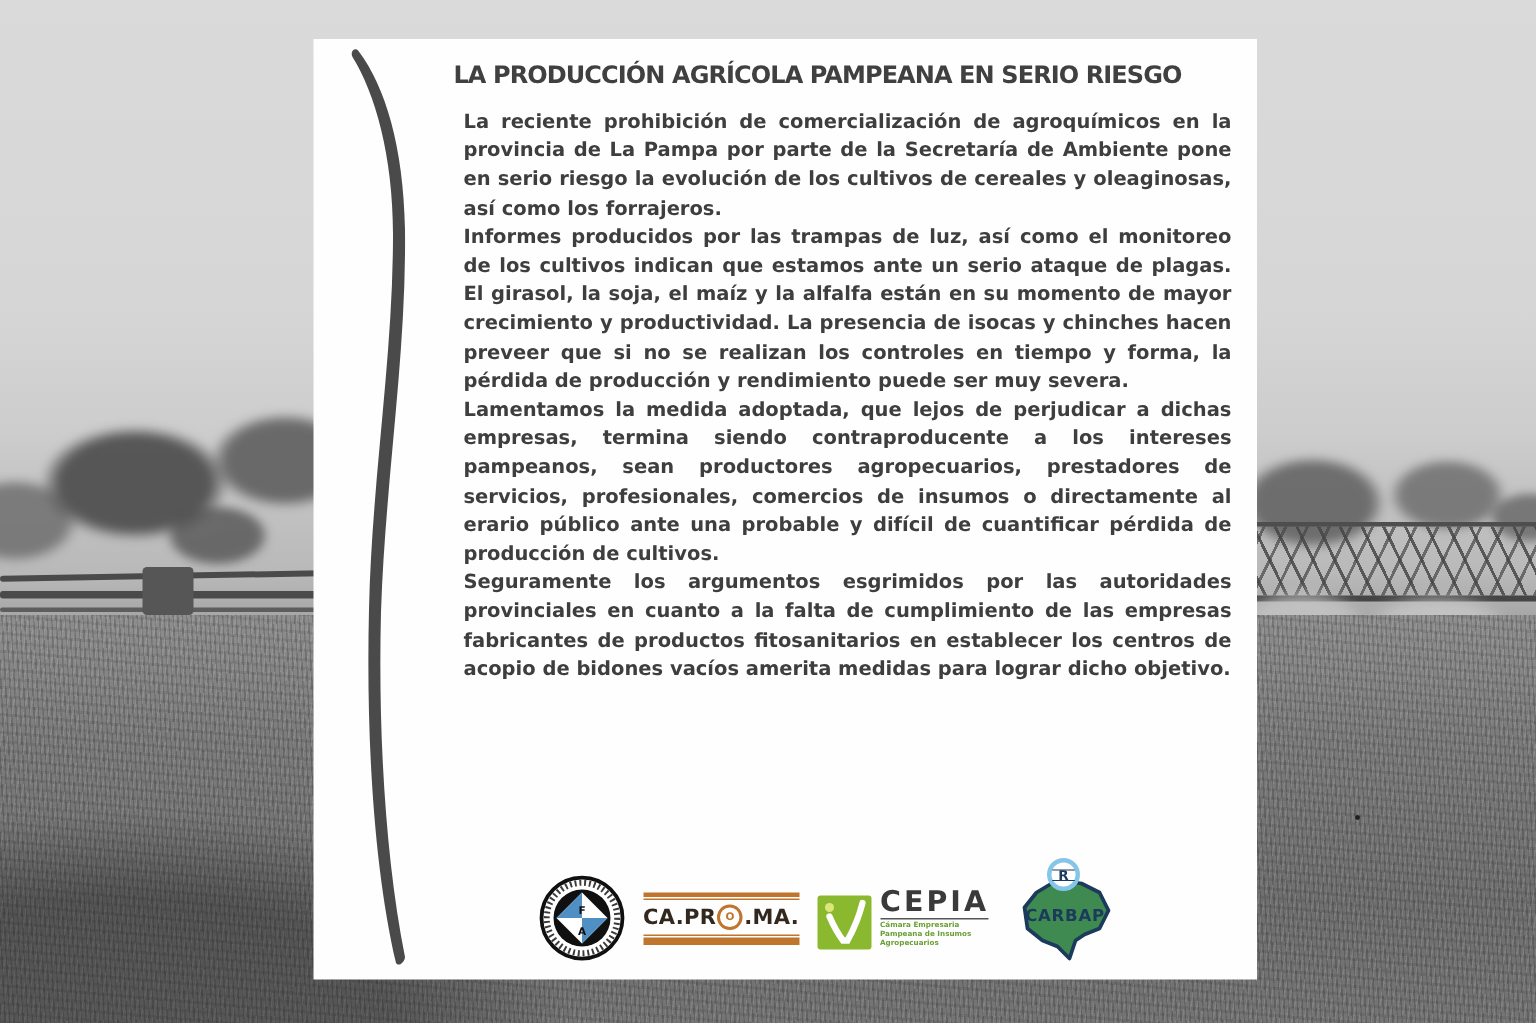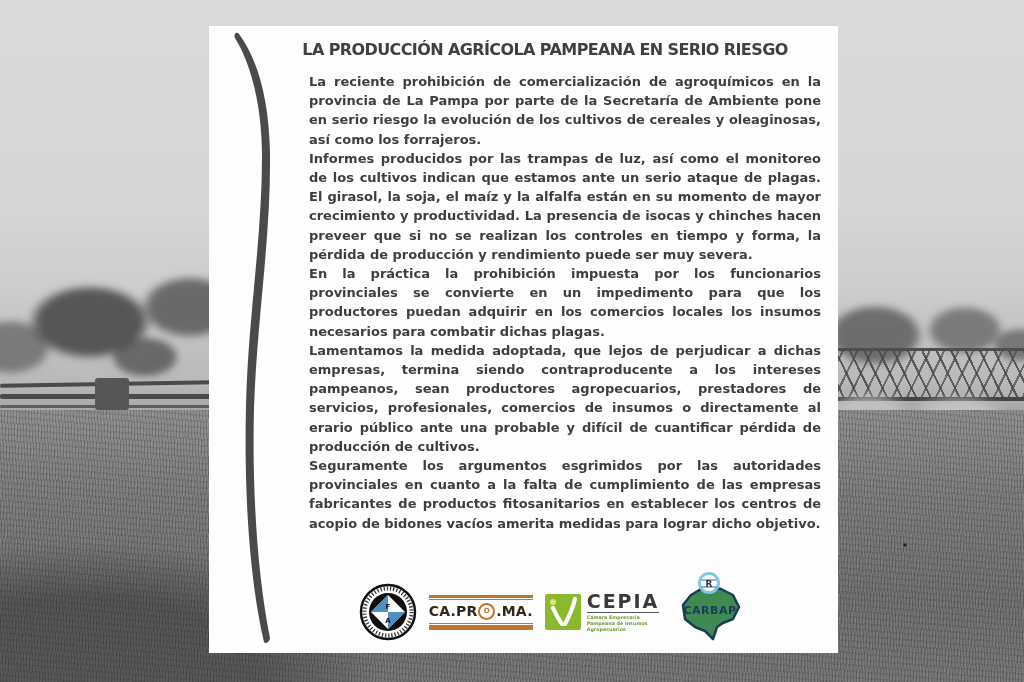--- a/index.html
+++ b/index.html
@@ -59,26 +59,26 @@
   .bodycol p{margin:0;}
 
   
   .logos{position:absolute;left:88px;bottom:8px;width:512px;height:66px;
          display:flex;align-items:center;justify-content:center;gap:12px;}
   .faa{width:58px;height:58px;flex:0 0 auto;}
   .caproma{width:104px;flex:0 0 auto;}
   .cap-bar{height:3px;}
   .cap-bar.bottom{height:5px;}
   .cap-line{height:1px;margin:1px 0;}
-  .cap-text{display:flex;align-items:center;justify-content:center;gap:1px;
+  .cap-text{display:flex;align-items:flex-end;justify-content:center;gap:1px;
             font-size:14px;font-weight:700;color:#33281e;letter-spacing:.2px;padding:2px 0;}
   .cap-ring{display:inline-flex;align-items:center;justify-content:center;
             width:13px;height:13px;border:2.5px solid #c0752c;border-radius:50%;
             font-size:7px;font-weight:700;color:#c0752c;}
-  .cepia{display:flex;align-items:center;gap:6px;flex:0 0 auto;}
+  .cepia{display:flex;align-items:flex-end;gap:6px;flex:0 0 auto;}
   .cepia-square{width:36px;height:36px;border-radius:2px;position:relative;}
   .cepia-txt .big{font-size:19px;font-weight:700;color:#3a3a3a;letter-spacing:2px;line-height:20px;}
   .cepia-rule{height:1px;background:#555;margin:1px 0 2px 0;}
   .cepia-sub{font-size:4.8px;line-height:6px;width:70px;font-weight:700;}
   .carbap{width:76px;height:72px;flex:0 0 auto;margin-top:-10px;}
 </style>
 </head>
 <body>
 
 <div class="stage">
@@ -109,21 +109,20 @@
            C 29 290, 43 212, 43 128
            C 43 76, 31 34, 16 10
            C 14 6, 18 3, 20 6 Z" style="fill: rgb(74, 74, 74);"></path>
     </svg>
 
     <div class="title">LA PRODUCCIÓN AGRÍCOLA PAMPEANA EN SERIO RIESGO</div>
 
     <div class="bodycol">
       <p>La reciente prohibición de comercialización de agroquímicos en la provincia de La Pampa por parte de la Secretaría de Ambiente pone en serio riesgo la evolución de los cultivos de cereales y oleaginosas, así como los forrajeros.</p>
       <p>Informes producidos por las trampas de luz, así como el monitoreo de los cultivos indican que estamos ante un serio ataque de plagas. El girasol, la soja, el maíz y la alfalfa están en su momento de mayor crecimiento y productividad. La presencia de isocas y chinches hacen preveer que si no se realizan los controles en tiempo y forma, la pérdida de producción y rendimiento puede ser muy severa.</p>
-      <p>En la práctica la prohibición impuesta por los funcionarios provinciales se convierte en un impedimento para que los productores puedan adquirir en los comercios locales los insumos necesarios para combatir dichas plagas.</p>
       <p>Lamentamos la medida adoptada, que lejos de perjudicar a dichas empresas, termina siendo contraproducente a los intereses pampeanos, sean productores agropecuarios, prestadores de servicios, profesionales, comercios de insumos o directamente al erario público ante una probable y difícil de cuantificar pérdida de producción de cultivos.</p>
       <p>Seguramente los argumentos esgrimidos por las autoridades provinciales en cuanto a la falta de cumplimiento de las empresas fabricantes de productos fitosanitarios en establecer los centros de acopio de bidones vacíos amerita medidas para lograr dicho objetivo.</p>
     </div>
 
     <div class="logos">
 
       <svg class="faa" viewBox="0 0 58 58" aria-label="FEDERACIÓN AGRARIA ARGENTINA">
         <circle cx="29" cy="29" r="27" fill="#ffffff" stroke="#101010" stroke-width="2.5"></circle>
         <circle cx="29" cy="29" r="23.5" fill="none" stroke="#3a3a3a" stroke-width="4" stroke-dasharray="1.3 1.9"></circle>
         <circle cx="29" cy="29" r="19" fill="#101010"></circle>

